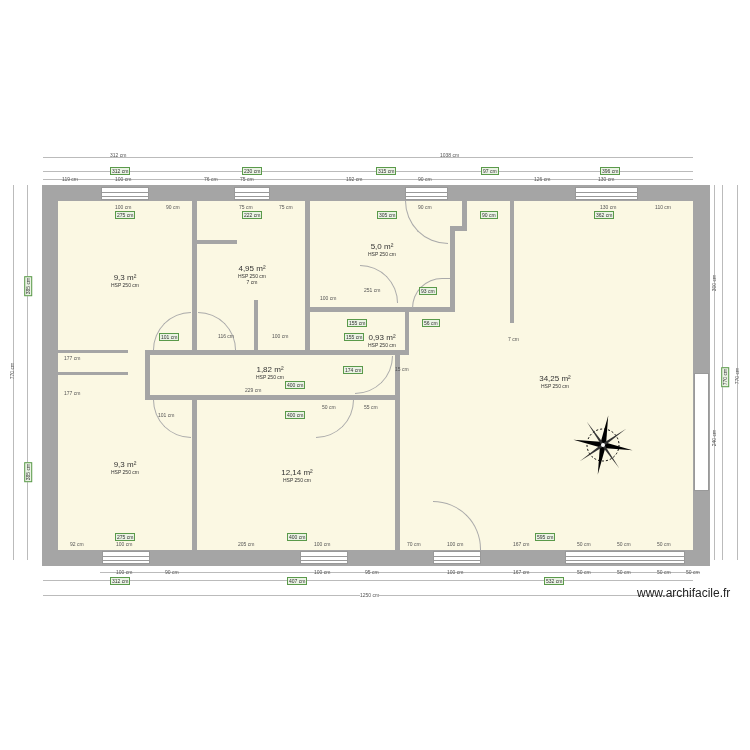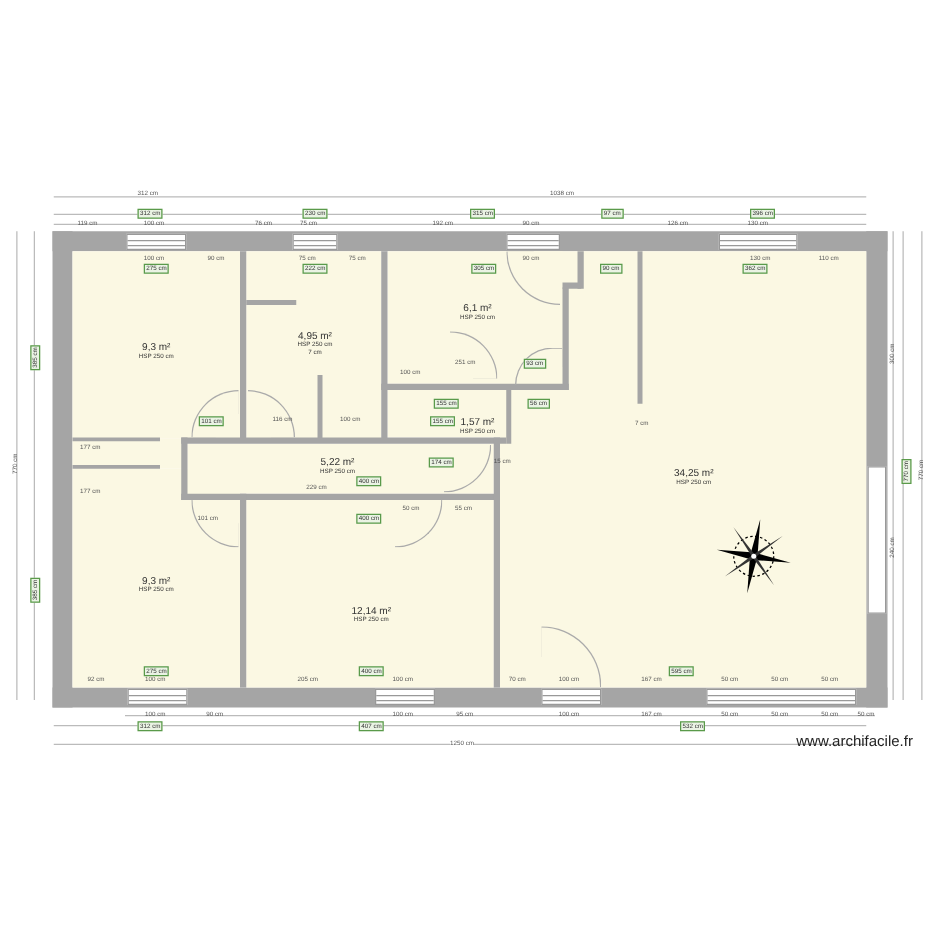--- a/index.html
+++ b/index.html
@@ -142,40 +142,40 @@
   <div class="room-label" style="left:95px;top:273px;width:60px;">
     <span class="room-area">9,3 m²</span>
     <span class="room-hsp">HSP 250 cm</span>
   </div>
   <div class="room-label" style="left:222px;top:264px;width:60px;">
     <span class="room-area">4,95 m²</span>
     <span class="room-hsp">HSP 250 cm</span>
     <span class="room-hsp">7 cm</span>
   </div>
   <div class="room-label" style="left:352px;top:242px;width:60px;">
-    <span class="room-area">6,1 m²</span>
+    <span class="room-area">5,0 m²</span>
     <span class="room-hsp">HSP 250 cm</span>
   </div>
   <div class="room-label" style="left:352px;top:333px;width:60px;">
-    <span class="room-area">1,57 m²</span>
+    <span class="room-area">0,93 m²</span>
     <span class="room-hsp">HSP 250 cm</span>
   </div>
   <div class="room-label" style="left:240px;top:365px;width:60px;">
-    <span class="room-area">5,22 m²</span>
+    <span class="room-area">1,82 m²</span>
     <span class="room-hsp">HSP 250 cm</span>
   </div>
   <div class="room-label" style="left:525px;top:374px;width:60px;">
     <span class="room-area">34,25 m²</span>
     <span class="room-hsp">HSP 250 cm</span>
   </div>
   <div class="room-label" style="left:95px;top:460px;width:60px;">
     <span class="room-area">9,3 m²</span>
     <span class="room-hsp">HSP 250 cm</span>
   </div>
-  <div class="room-label" style="left:267px;top:484px;width:60px;">
+  <div class="room-label" style="left:267px;top:468px;width:60px;">
     <span class="room-area">12,14 m²</span>
     <span class="room-hsp">HSP 250 cm</span>
   </div>
 
   <div class="dim" style="left:115px;top:204px;">100 cm</div>
   <div class="dim" style="left:166px;top:204px;">90 cm</div>
   <div class="dim box" style="left:115px;top:211px;">275 cm</div>
   <div class="dim" style="left:239px;top:204px;">75 cm</div>
   <div class="dim" style="left:279px;top:204px;">75 cm</div>
   <div class="dim box" style="left:242px;top:211px;">222 cm</div>

